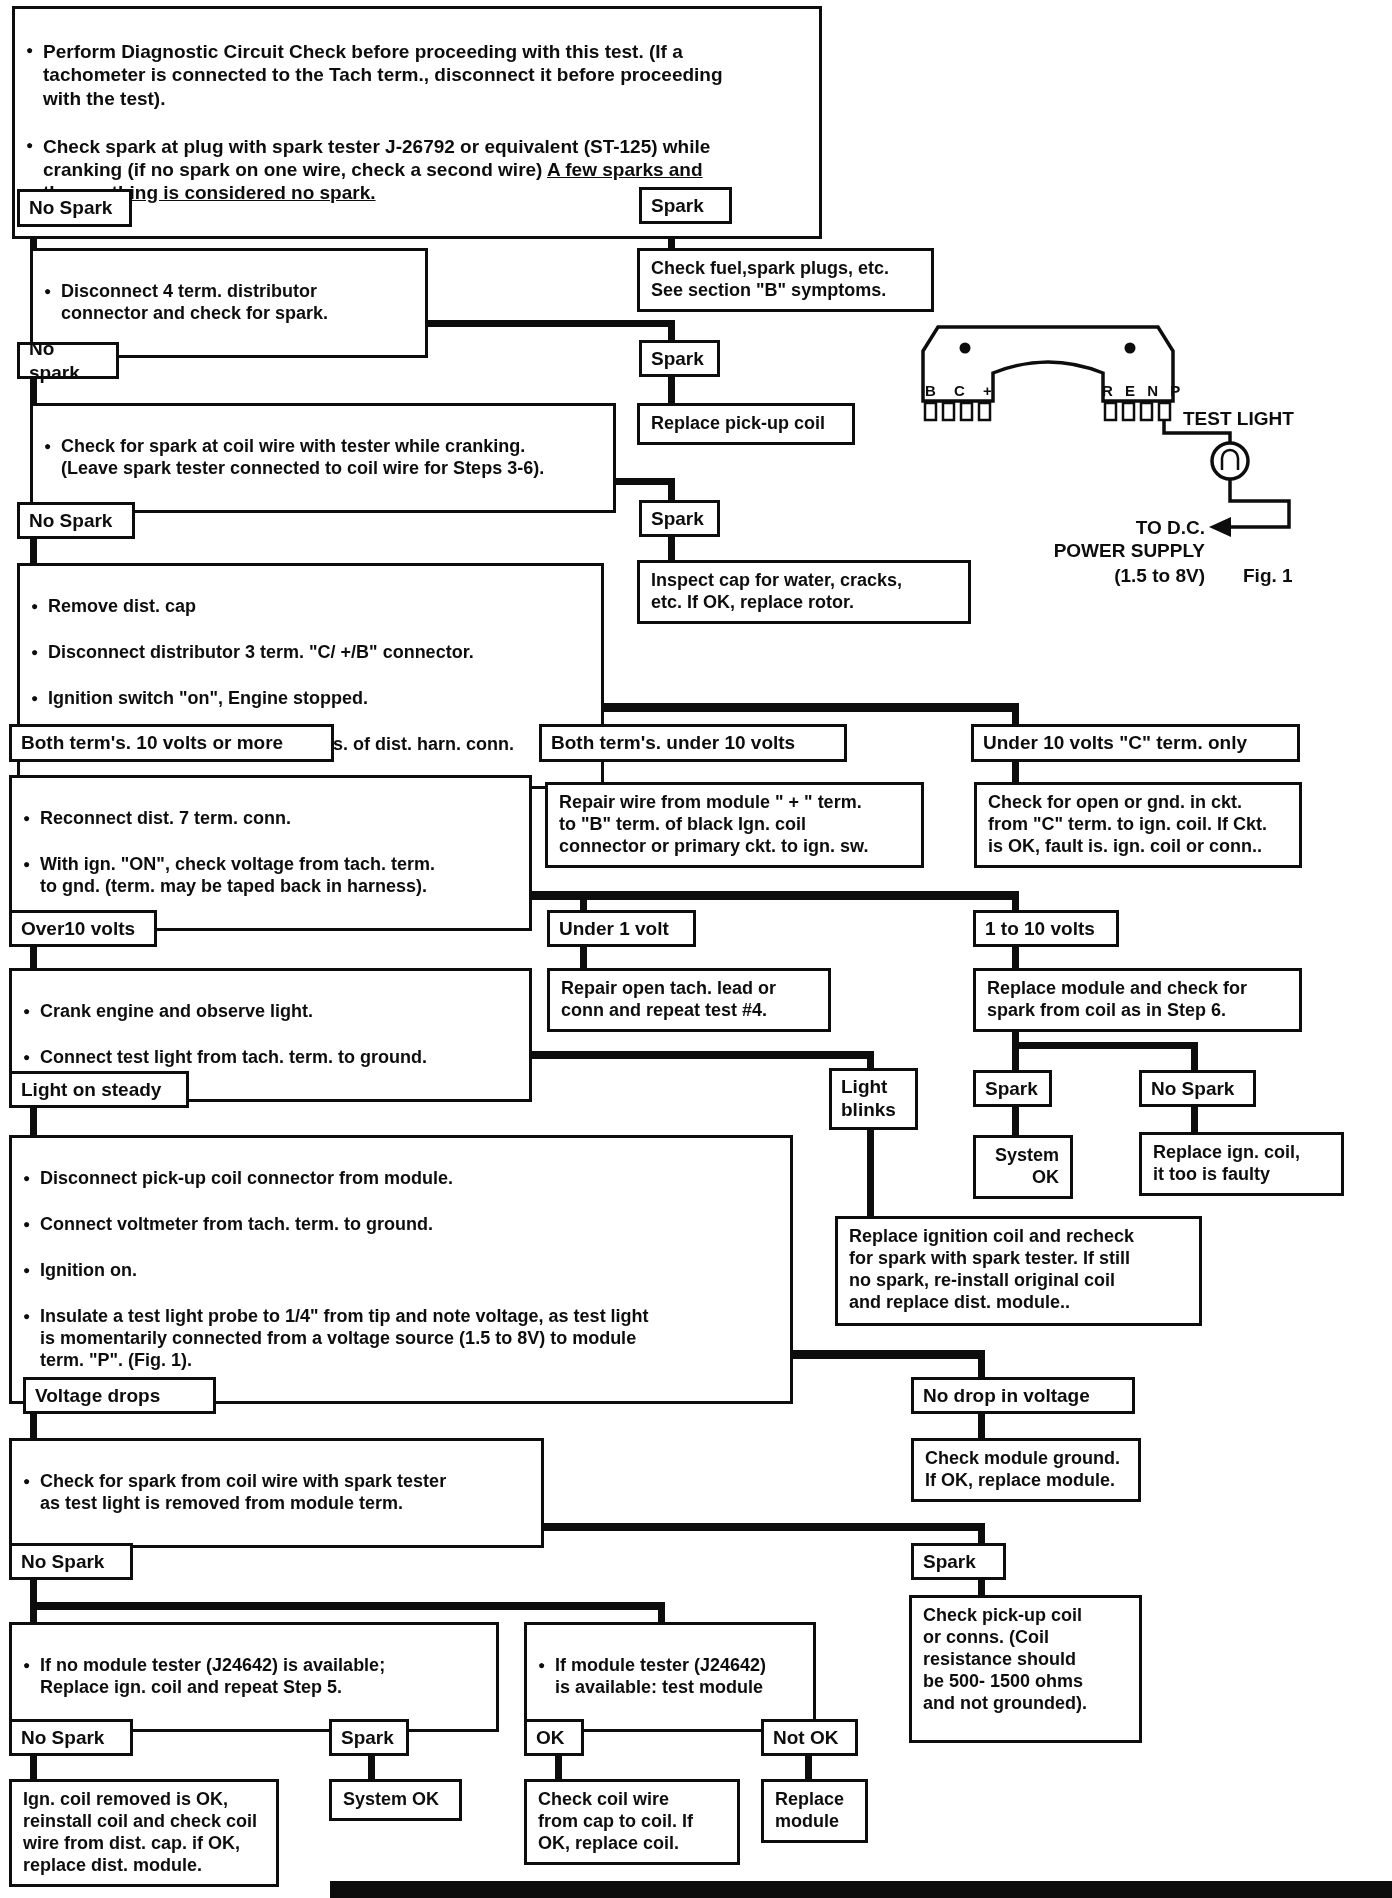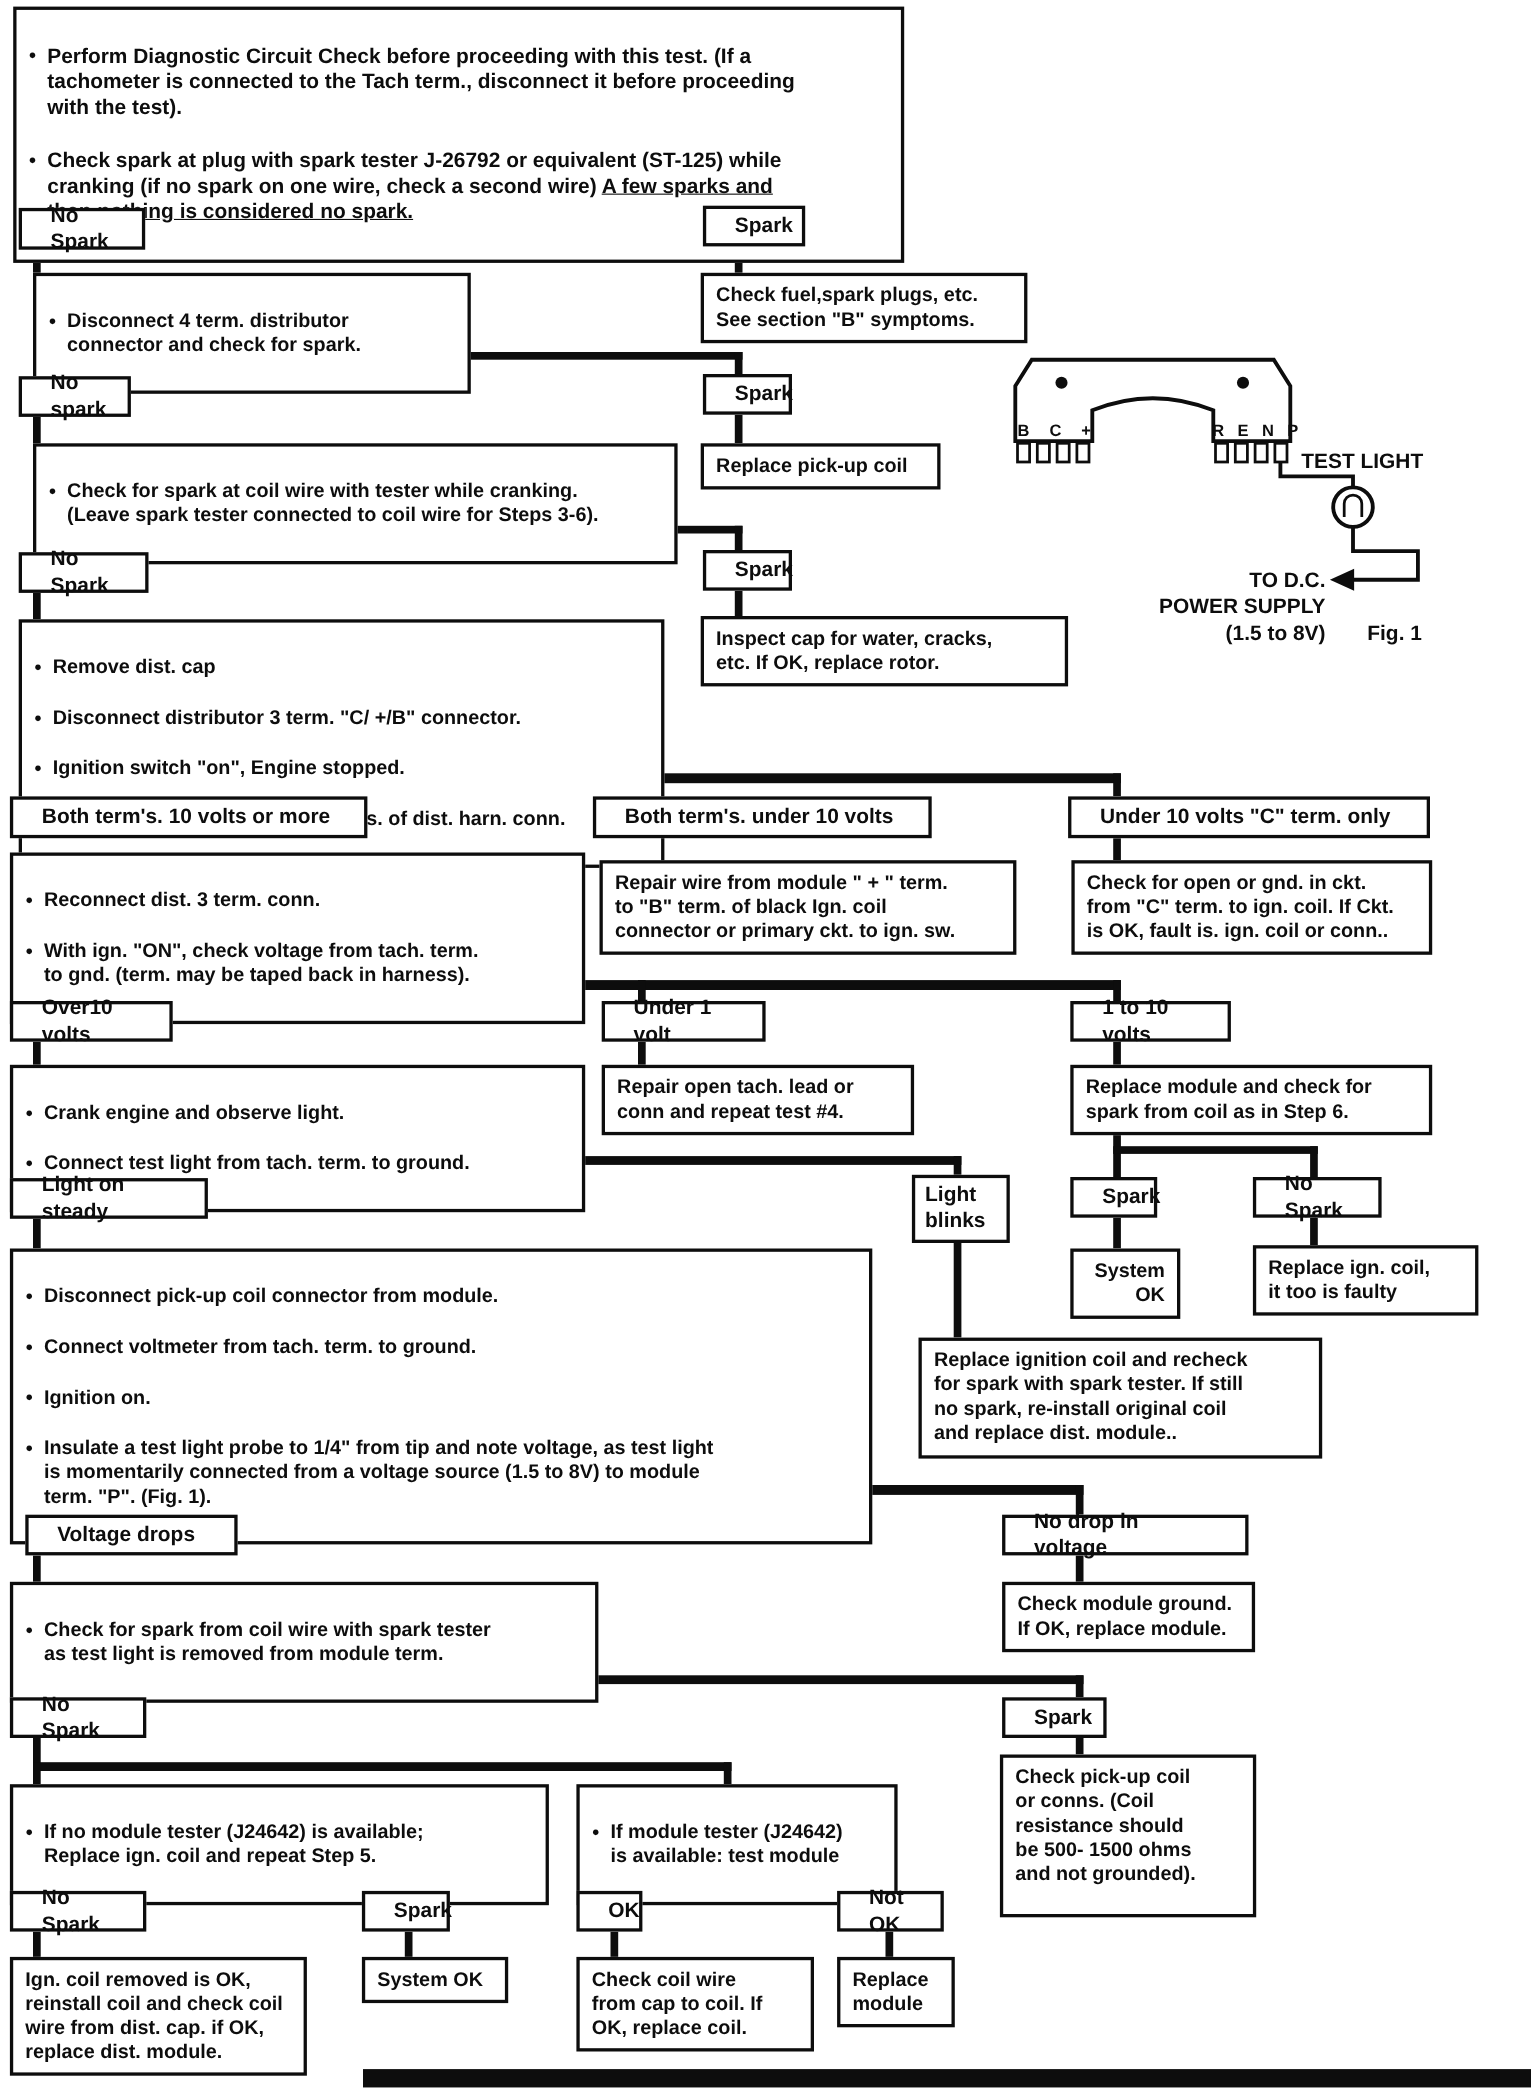--- a/index.html
+++ b/index.html
@@ -1,21 +1,21 @@
 <!DOCTYPE html>
 <html><head>
 <meta charset="utf-8">
 <style>
   html,body{margin:0;padding:0;background:#fff;}
   #canvas{position:relative;width:1392px;height:1898px;background:#fff;overflow:hidden;
           font-family:"Liberation Sans",sans-serif;color:#0d0d0d;}
   .ln{position:absolute;background:#0d0d0d;z-index:1;}
   .box{position:absolute;background:#fff;border:3px solid #0d0d0d;z-index:2;box-sizing:border-box;
        font-weight:700;white-space:pre-line;line-height:1.22;}
-  .decision{font-size:19px;display:flex;align-items:center;padding:2px 26px;}
+  .decision{font-size:19px;display:flex;align-items:center;padding:2px 9px;}
   .decision.multi{display:block;padding:4px 9px;}
   .action{font-size:18px;padding:7px 11px;}
   .bullet{position:relative;padding-left:17px;margin:1px 0;}
   .bullet::before{content:"\25CF";position:absolute;left:0;top:3px;font-size:12px;}
   .u{text-decoration:underline;}
   .center{text-align:right;}
   svg text{font-family:"Liberation Sans",sans-serif;font-weight:700;fill:#0d0d0d;}
 </style>
 </head>
 <body>
@@ -119,21 +119,21 @@
     <div class="bullet">Ignition switch "on", Engine stopped.</div>
     <div class="bullet">Check volts at " + " and "C" term's. of dist. harn. conn.</div>
   </div>
   <div class="box action" style="left:637px;top:560px;width:334px;min-height:62px"><span>Inspect cap for water, cracks,
 etc. If OK, replace rotor.</span></div>
 
   <div class="box decision" style="left:9px;top:724px;width:325px;height:38px"><span>Both term's. 10 volts or more</span></div>
   <div class="box decision" style="left:539px;top:724px;width:308px;height:38px"><span>Both term's. under 10 volts</span></div>
   <div class="box decision" style="left:971px;top:724px;width:329px;height:38px"><span>Under 10 volts "C" term. only</span></div>
   <div class="box action" style="left:9px;top:775px;width:523px;min-height:91px">
-    <div class="bullet">Reconnect dist. 3 term. conn.</div>
+    <div class="bullet">Reconnect dist. 7 term. conn.</div>
     <div class="bullet">With ign. "ON", check voltage from tach. term.
 to gnd. (term. may be taped back in harness).</div>
   </div>
   <div class="box action" style="left:545px;top:782px;width:379px;min-height:84px"><span>Repair wire from module " + " term.
 to "B" term. of black Ign. coil
 connector or primary ckt. to ign. sw.</span></div>
   <div class="box action" style="left:974px;top:782px;width:328px;min-height:84px"><span>Check for open or gnd. in ckt.
 from "C" term. to ign. coil. If Ckt.
 is OK, fault is. ign. coil or conn..</span></div>
 

